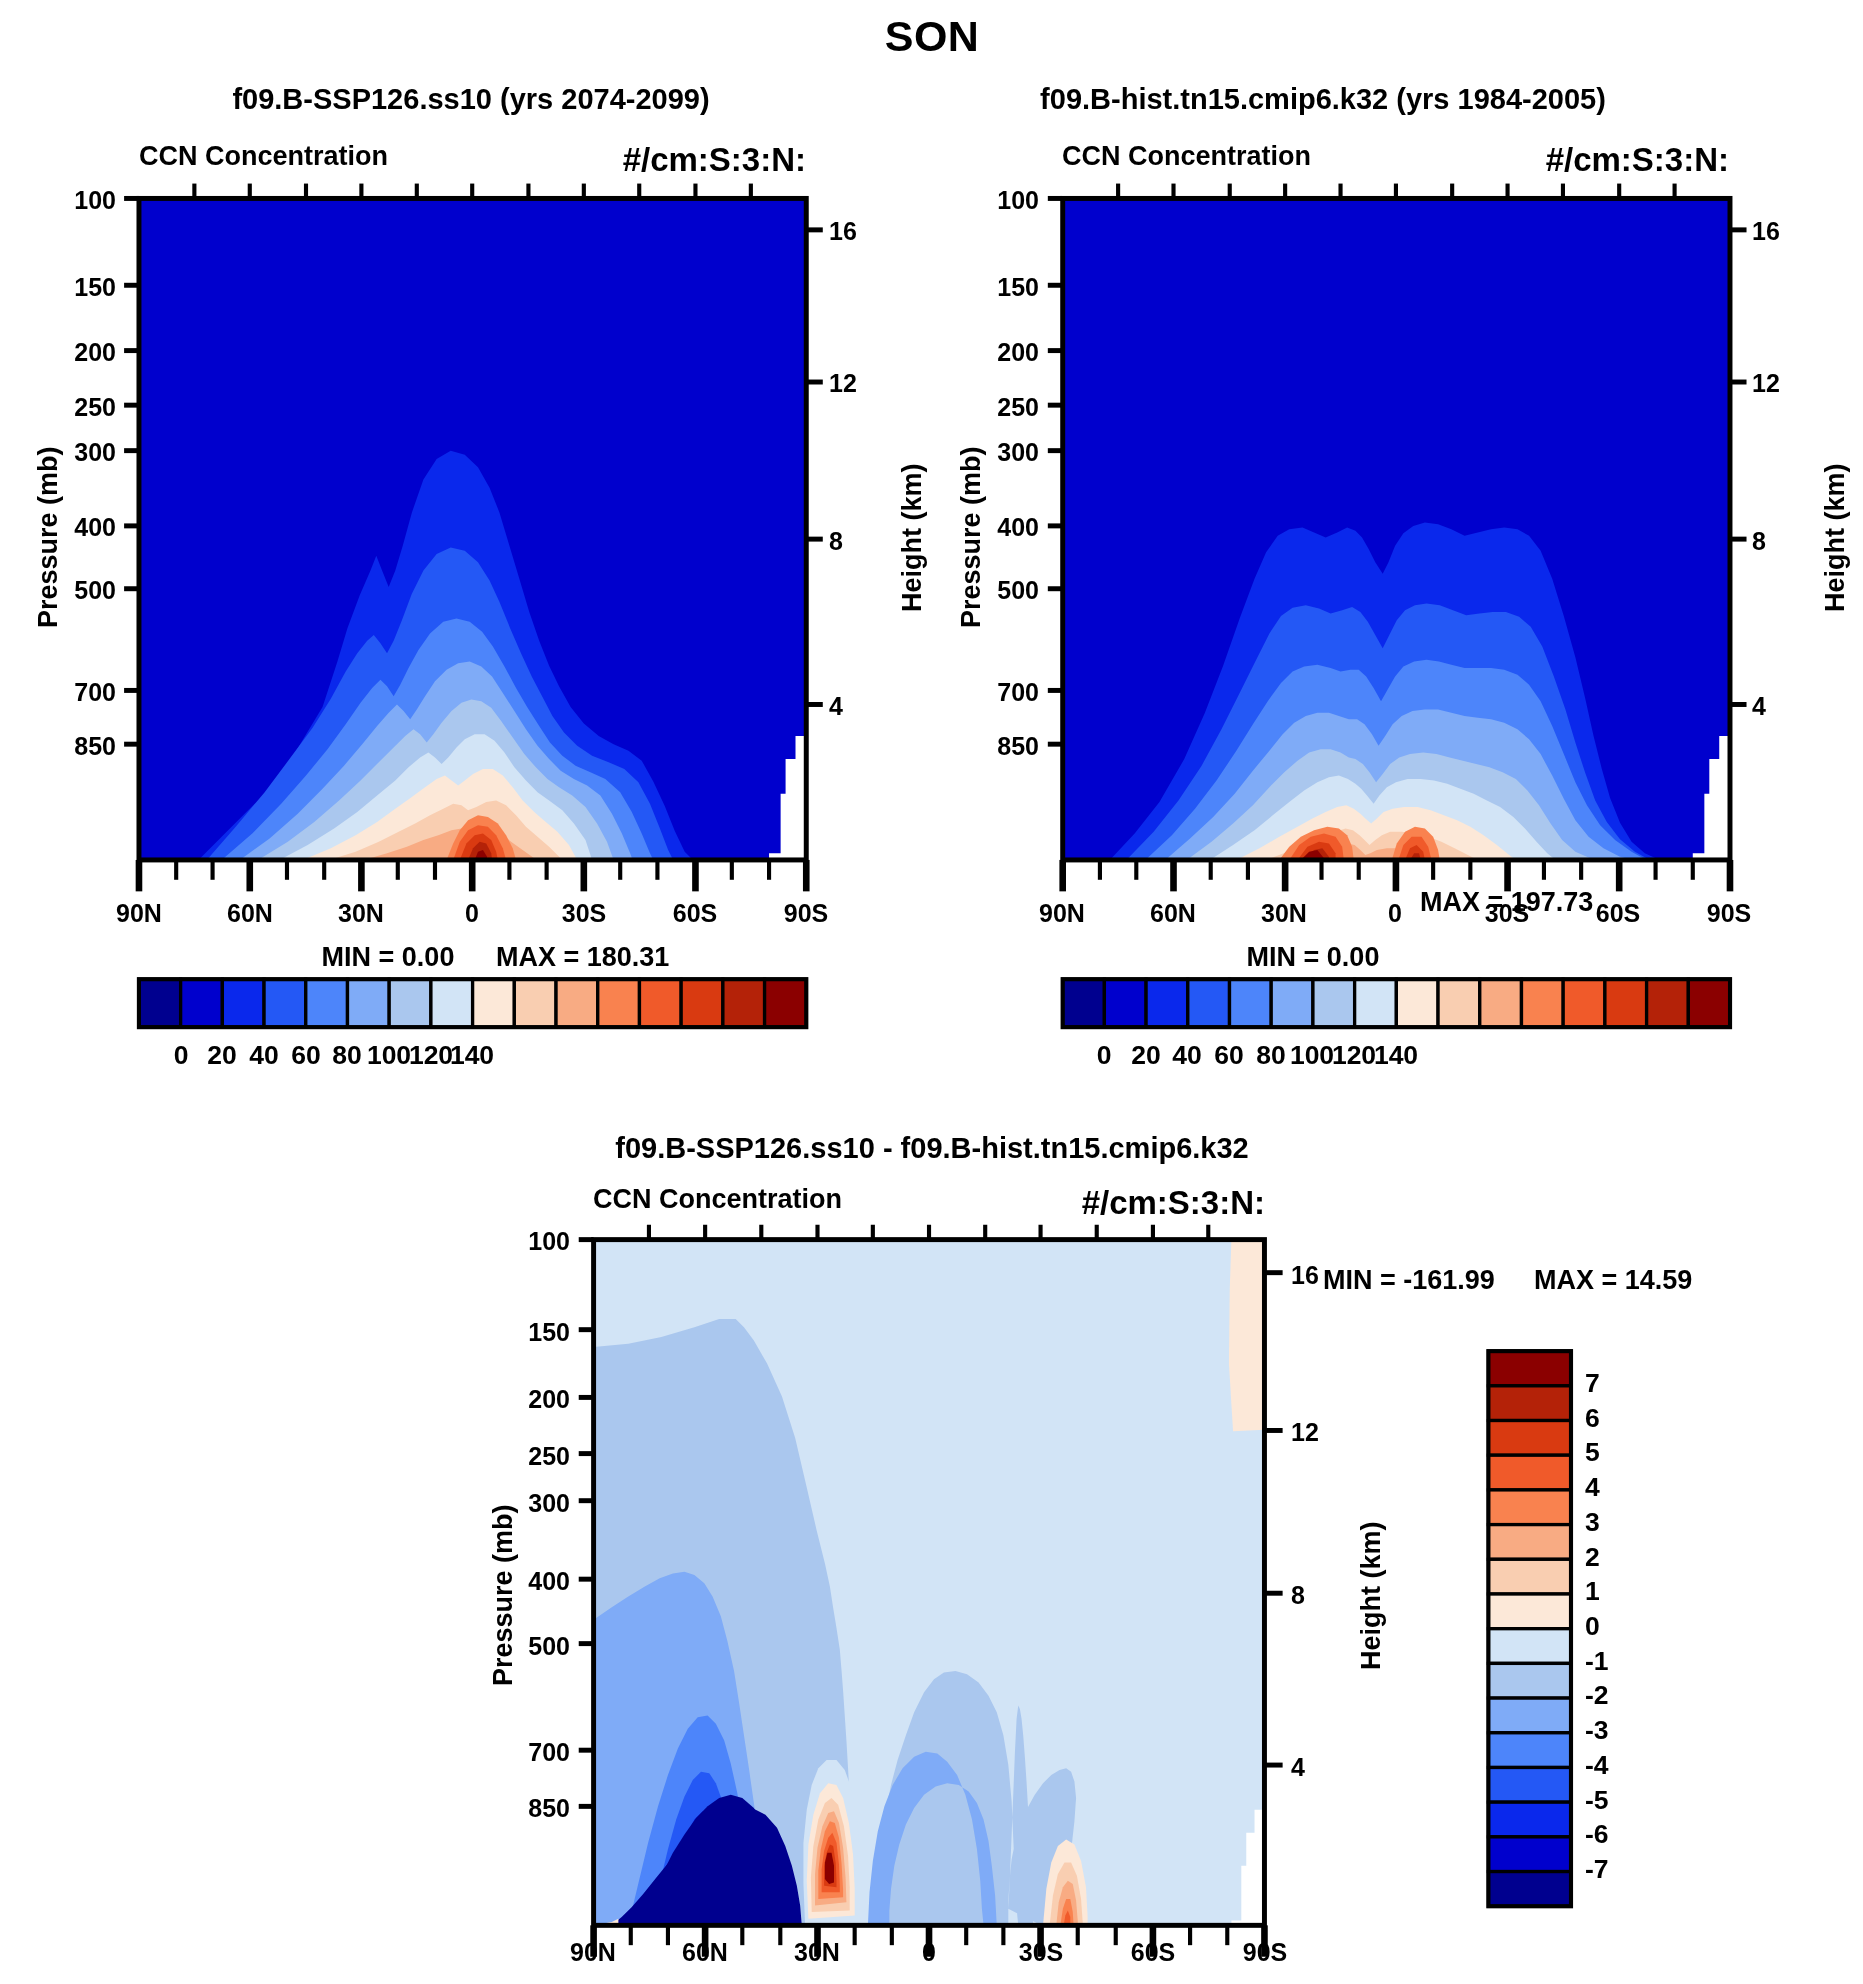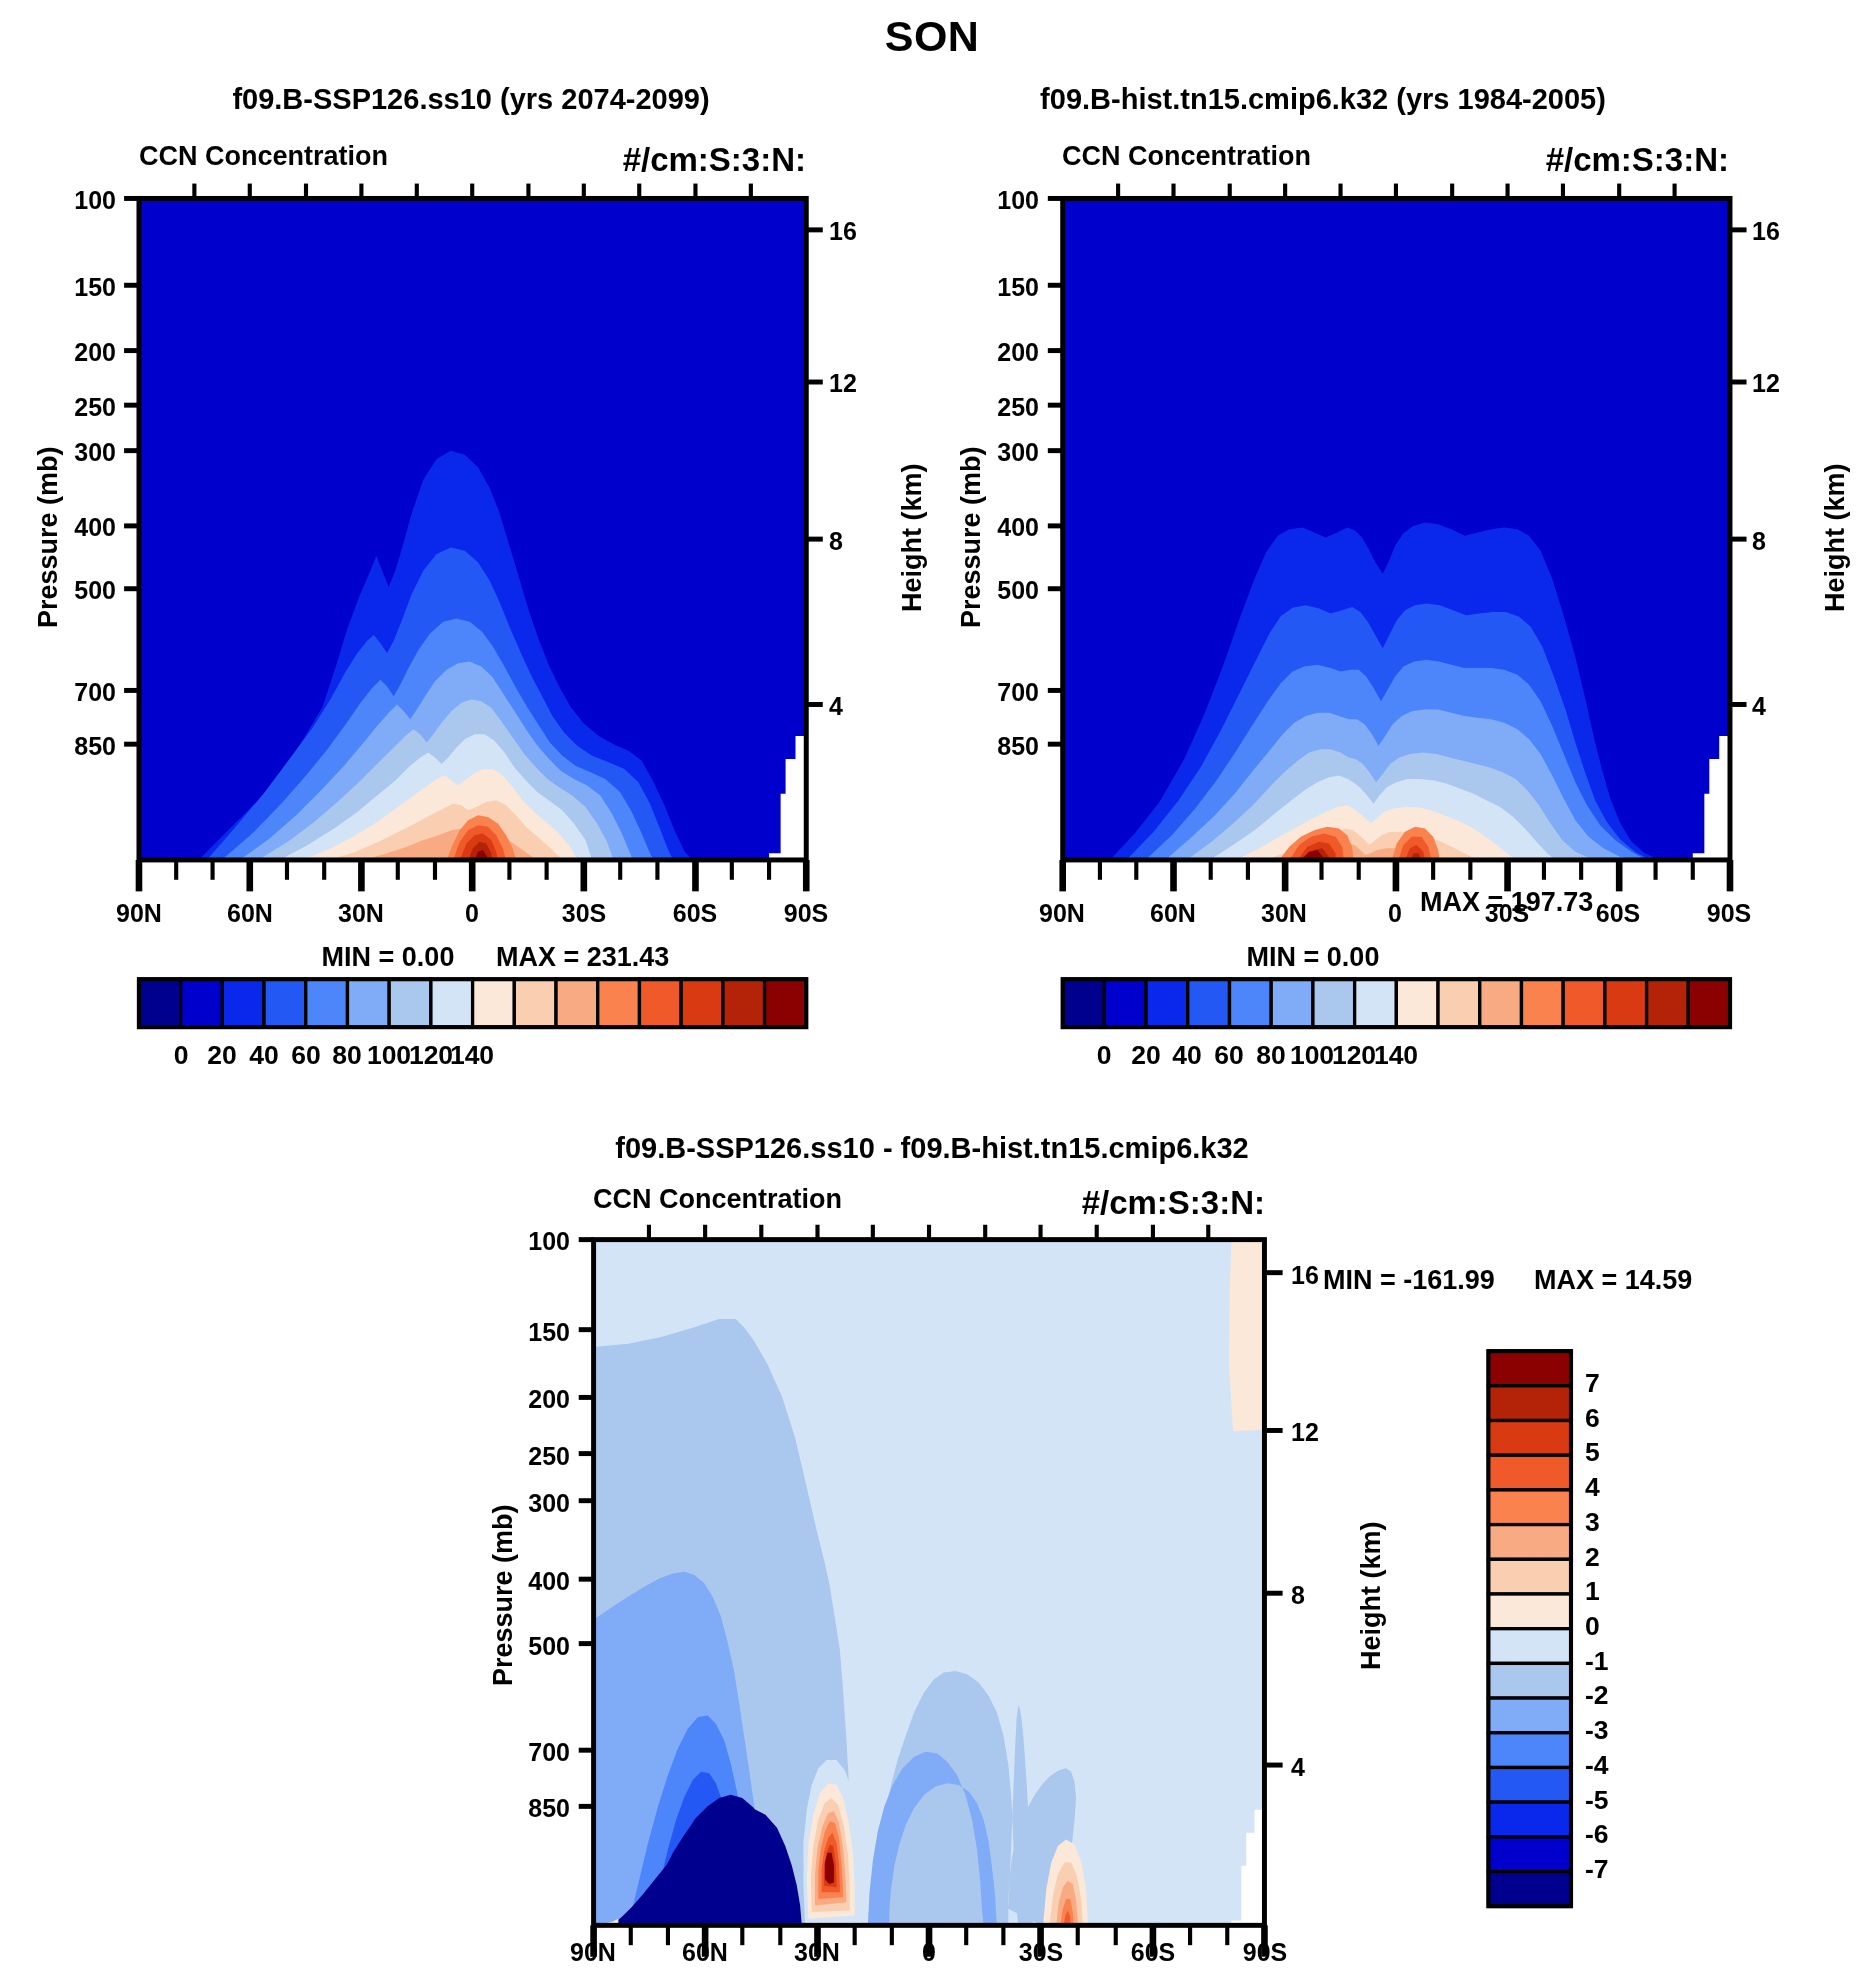--- a/index.html
+++ b/index.html
@@ -144,21 +144,21 @@
     <div class="txt ctr axlabel" style="left:361px;top:899px;">30N</div>
     <div class="txt ctr axlabel" style="left:472px;top:899px;">0</div>
     <div class="txt ctr axlabel" style="left:584px;top:899px;">30S</div>
     <div class="txt ctr axlabel" style="left:695px;top:899px;">60S</div>
     <div class="txt ctr axlabel" style="left:806px;top:899px;">90S</div>
 
     <div class="txt axtitle vert" style="left:33px;top:628px;transform:rotate(-90deg);">Pressure (mb)</div>
     <div class="txt axtitle vert" style="left:897px;top:612px;transform:rotate(-90deg);">Height (km)</div>
 
     <div class="txt ctr minmax" style="left:388px;top:942px;">MIN =   0.00</div>
-    <div class="txt minmax" style="left:496px;top:942px;">MAX = 231.43</div>
+    <div class="txt minmax" style="left:496px;top:942px;">MAX = 180.31</div>
 
     <svg class="plotsvg" style="left:0px;top:975px;" width="932" height="58" viewBox="0 0 1127 70">
       <g id="cbarA">
           <rect x="168" y="5" width="50.4375" height="58" fill="#00008f" stroke="#000" stroke-width="4"></rect>
           <rect x="218.4375" y="5" width="50.4375" height="58" fill="#0000cd" stroke="#000" stroke-width="4"></rect>
           <rect x="268.875" y="5" width="50.4375" height="58" fill="#0a28ec" stroke="#000" stroke-width="4"></rect>
           <rect x="319.3125" y="5" width="50.4375" height="58" fill="#2458f5" stroke="#000" stroke-width="4"></rect>
           <rect x="369.75" y="5" width="50.4375" height="58" fill="#4d85fa" stroke="#000" stroke-width="4"></rect>
           <rect x="420.1875" y="5" width="50.4375" height="58" fill="#7fabf7" stroke="#000" stroke-width="4"></rect>
           <rect x="470.625" y="5" width="50.4375" height="58" fill="#aac7ee" stroke="#000" stroke-width="4"></rect>

